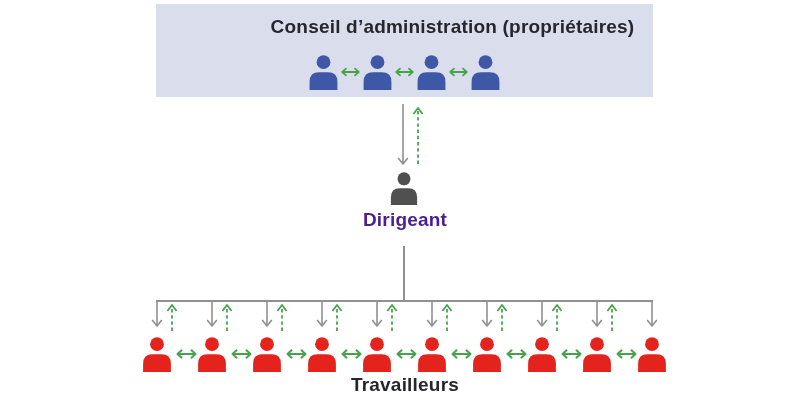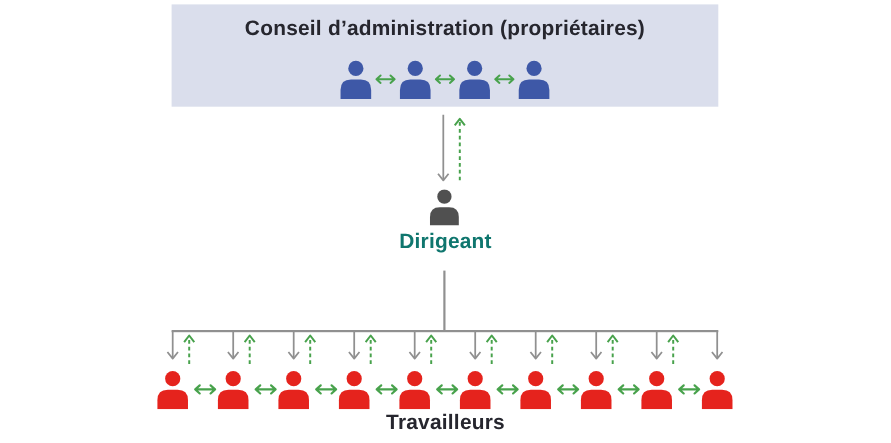--- a/index.html
+++ b/index.html
@@ -27,21 +27,21 @@
   .stem{position:absolute;width:1.5px;}
   .hline{position:absolute;height:1.5px;}
   svg{display:block;}
 </style>
 </head>
 <body>
 
 <div class="stage">
 
   <div class="board-box" id="board-box" style="background: rgb(218, 222, 236);">
-    <div class="board-title" id="board-title" style="color: rgb(38, 38, 46);">Conseil d’administration (propriétaires)</div>
+    <div class="board-title" id="board-title" style="color: rgb(38, 38, 46); margin-left: 48px;">Conseil d’administration (propriétaires)</div>
     <div class="board-row" id="board-row">
         <svg width="33" height="37" viewBox="0 0 32 34" style="position:relative;">
     <circle cx="16" cy="7" r="6.7" fill="#3e58a7"></circle>
     <path d="M2.5,34 L2.5,26 Q2.5,16.8 11.7,16.8 L20.3,16.8 Q29.5,16.8 29.5,26 L29.5,34 Z" fill="#3e58a7"></path>
   </svg>
         <svg width="21" height="16" viewBox="0 0 28 16" fill="none">
     <path d="M8,3.5 L3,8 L8,12.5 M3,8 L25,8 M20,3.5 L25,8 L20,12.5" stroke="#48a24c" stroke-width="2.4" stroke-linecap="round" stroke-linejoin="round"></path>
   </svg>
         <svg width="33" height="37" viewBox="0 0 32 34" style="position:relative;">
     <circle cx="16" cy="7" r="6.7" fill="#3e58a7"></circle>
@@ -79,21 +79,21 @@
       </div>
     </div>
 
   <div class="abs" id="director-icon-slot" style="left:388px;top:172px;">
       <svg width="32" height="33" viewBox="0 0 32 34" style="position:relative;">
     <circle cx="16" cy="7" r="6.7" fill="#505050"></circle>
     <path d="M2.5,34 L2.5,26 Q2.5,16.8 11.7,16.8 L20.3,16.8 Q29.5,16.8 29.5,26 L29.5,34 Z" fill="#505050"></path>
   </svg>
     </div>
 
-  <div class="label" id="director-label" style="top: 209px; color: #0f766e;">Dirigeant</div>
+  <div class="label" id="director-label" style="top: 209px; color: #4c1d95;">Dirigeant</div>
 
   <div class="stem" id="stem" style="left: 403px; top: 246px; height: 55px; background: rgb(144, 144, 144);"></div>
 
   <div class="hline" id="hline" style="left: 156px; top: 300px; width: 497px; background: rgb(144, 144, 144);"></div>
 
   <div class="abs" id="branches" style="left:0;top:0;">
       <div style="position: absolute; left: 150px; top: 301px;">
         <svg width="14" height="27" viewBox="0 0 14 27" fill="none">
     <path d="M7,0 L7,24.5" stroke="#909090" stroke-width="1.6"></path>
     <path d="M2.2,19 L7,25 L11.8,19" stroke="#909090" stroke-width="1.6" stroke-linejoin="round"></path>

